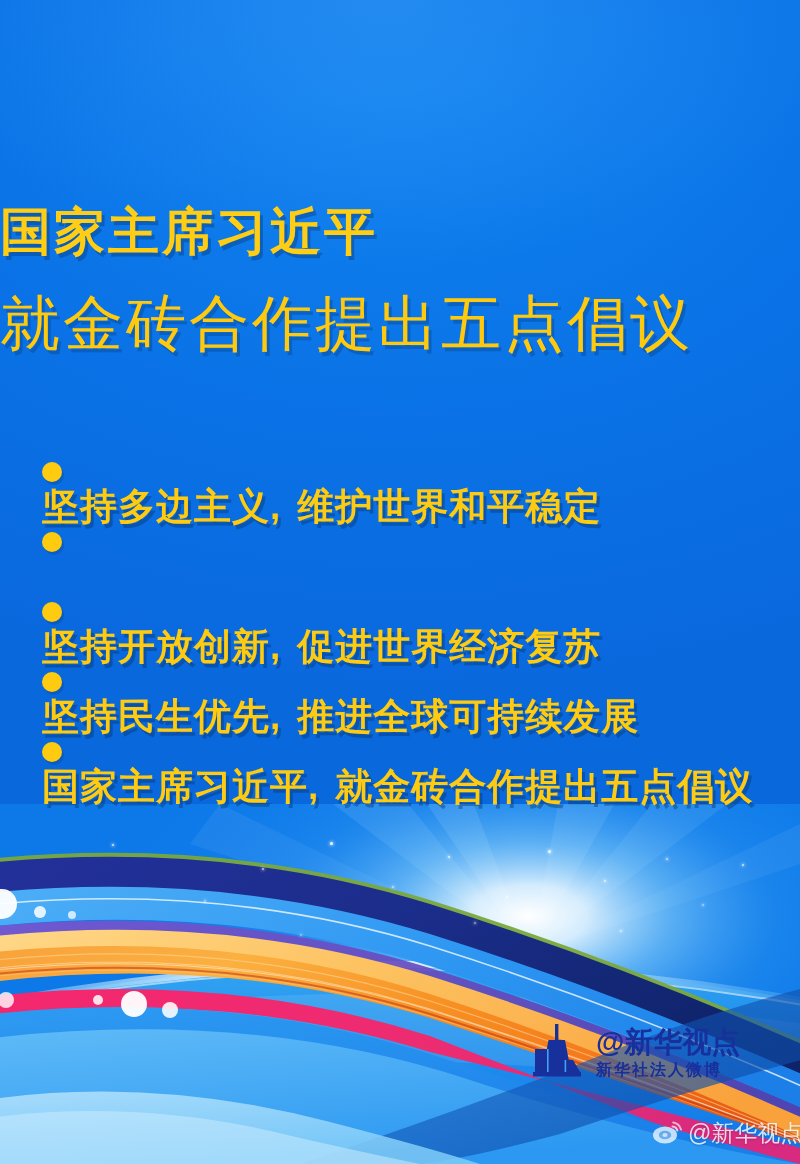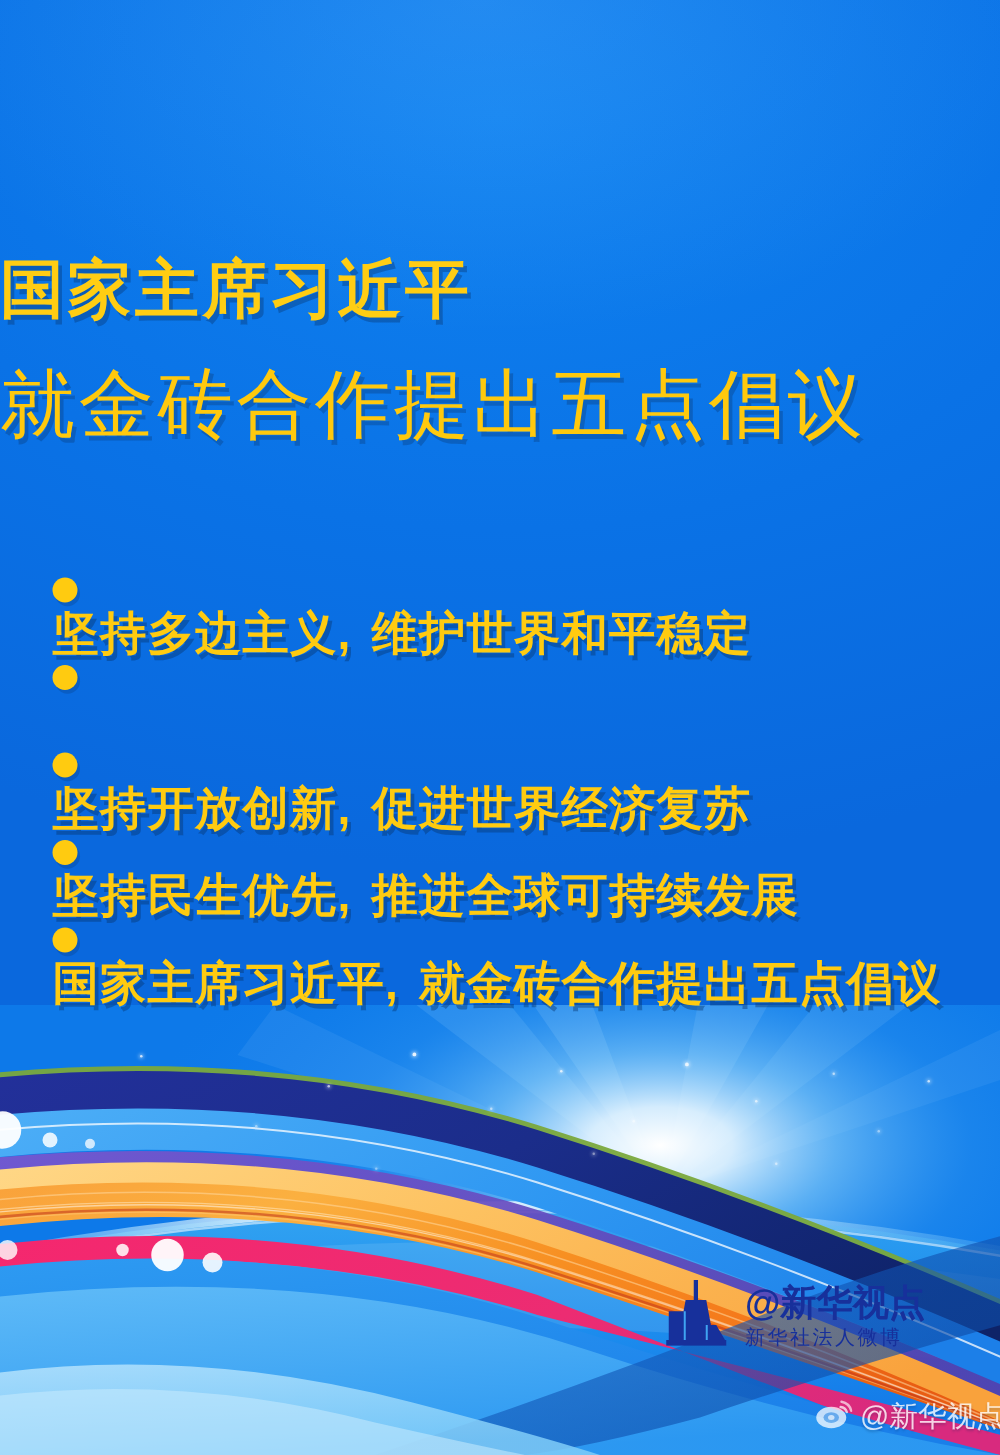--- a/index.html
+++ b/index.html
@@ -97,21 +97,21 @@
     display:flex; align-items:center;
   }
   .emblem { flex:0 0 auto; margin-right:10px; }
   .logo-words { display:flex; flex-direction:column; line-height:1; }
   .logo-main {
     font-size: 29px; font-weight:700; color:#17309B;
     letter-spacing:0px; white-space:nowrap;
   }
   .logo-sub {
     margin-top:5px;
-    font-size: 16px; font-weight:400; color:#17309B;
+    font-size: 16px; font-weight:700; color:#17309B;
     letter-spacing:2px; white-space:nowrap;
   }
 
   
   .watermark {
     position:absolute;
     left:652px; top:1118px;
     display:flex; align-items:center;
     opacity:.80;
   }

